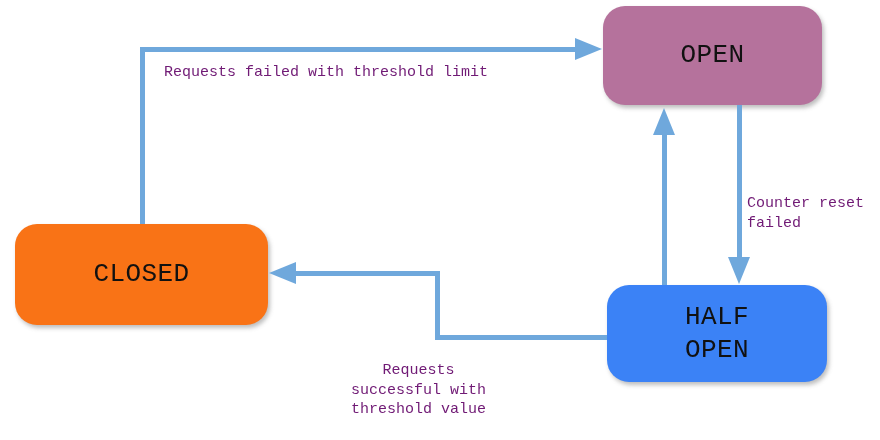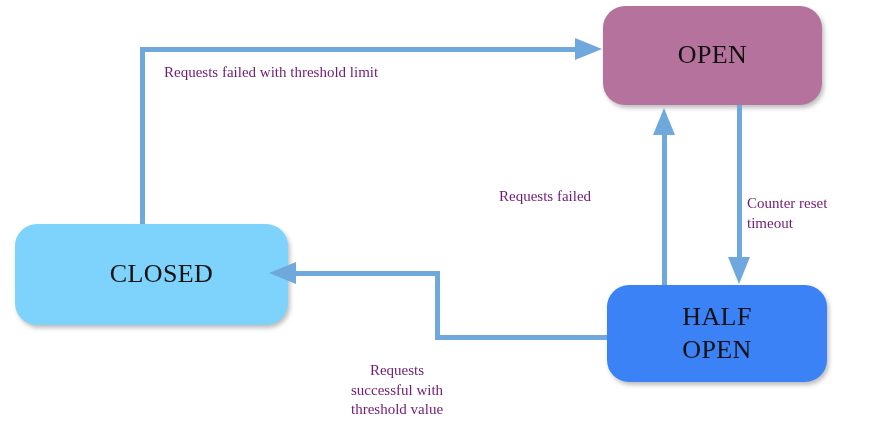--- a/index.html
+++ b/index.html
@@ -1,42 +1,42 @@
 <!DOCTYPE html>
 <html><head>
 <meta charset="utf-8">
 <style>
   html, body { margin: 0; padding: 0; background: #ffffff; }
   .canvas {
     position: relative;
     width: 880px;
     height: 440px;
     background: #ffffff;
-    font-family: Liberation Serif, serif;
+    font-family: Liberation Mono, monospace;
     overflow: hidden;
   }
   .state {
     position: absolute;
     border-radius: 22px;
     display: flex;
     align-items: center;
     justify-content: center;
     box-shadow: 2px 3px 4px rgba(110,110,110,0.45);
   }
   .state-label {
     font-size: 26px;
     font-weight: 500;
     letter-spacing: 0.4px;
     color: #111111;
     text-align: center;
     white-space: pre-line;
     line-height: 1.25;
   }
   .state-open     { left: 603px; top: 6px;   width: 219px; height: 99px;  background: #b5729c; }
-  .state-closed   { left: 15px;  top: 224px; width: 253px; height: 101px; background: #7dd3fc; padding-left: 20px; }
+  .state-closed   { left: 15px;  top: 224px; width: 253px; height: 101px; background: #f97316; }
   .state-halfopen { left: 607px; top: 285px; width: 220px; height: 97px;  background: #3b82f6; }
 
   .seg { position: absolute; background: #6fa8dc; }
   .head { position: absolute; width: 0; height: 0; }
   .head-right { border-left: 27px solid #6fa8dc; border-top: 11px solid transparent; border-bottom: 11px solid transparent; }
   .head-left  { border-right: 27px solid #6fa8dc; border-top: 11px solid transparent; border-bottom: 11px solid transparent; }
   .head-up    { border-bottom: 27px solid #6fa8dc; border-left: 11px solid transparent; border-right: 11px solid transparent; }
   .head-down  { border-top: 27px solid #6fa8dc; border-left: 11px solid transparent; border-right: 11px solid transparent; }
 
   
@@ -86,26 +86,25 @@
 OPEN</span>
   </div>
 
   <div class="seg t1-v"></div>
   <div class="seg t1-h"></div>
   <div class="head head-right t1-head"></div>
   <div class="edge-label label-t1">Requests failed with threshold limit</div>
 
   <div class="seg t2-v"></div>
   <div class="head head-up t2-head"></div>
-  <div class="edge-label label-t2">Requests failed</div>
 
   <div class="seg t3-v"></div>
   <div class="head head-down t3-head"></div>
   <div class="edge-label label-t3">Counter reset
-timeout</div>
+failed</div>
 
   <div class="seg t4-h1"></div>
   <div class="seg t4-v"></div>
   <div class="seg t4-h2"></div>
   <div class="head head-left t4-head"></div>
   <div class="edge-label label-t4">Requests
 successful with
 threshold value</div>
 
 </div>

